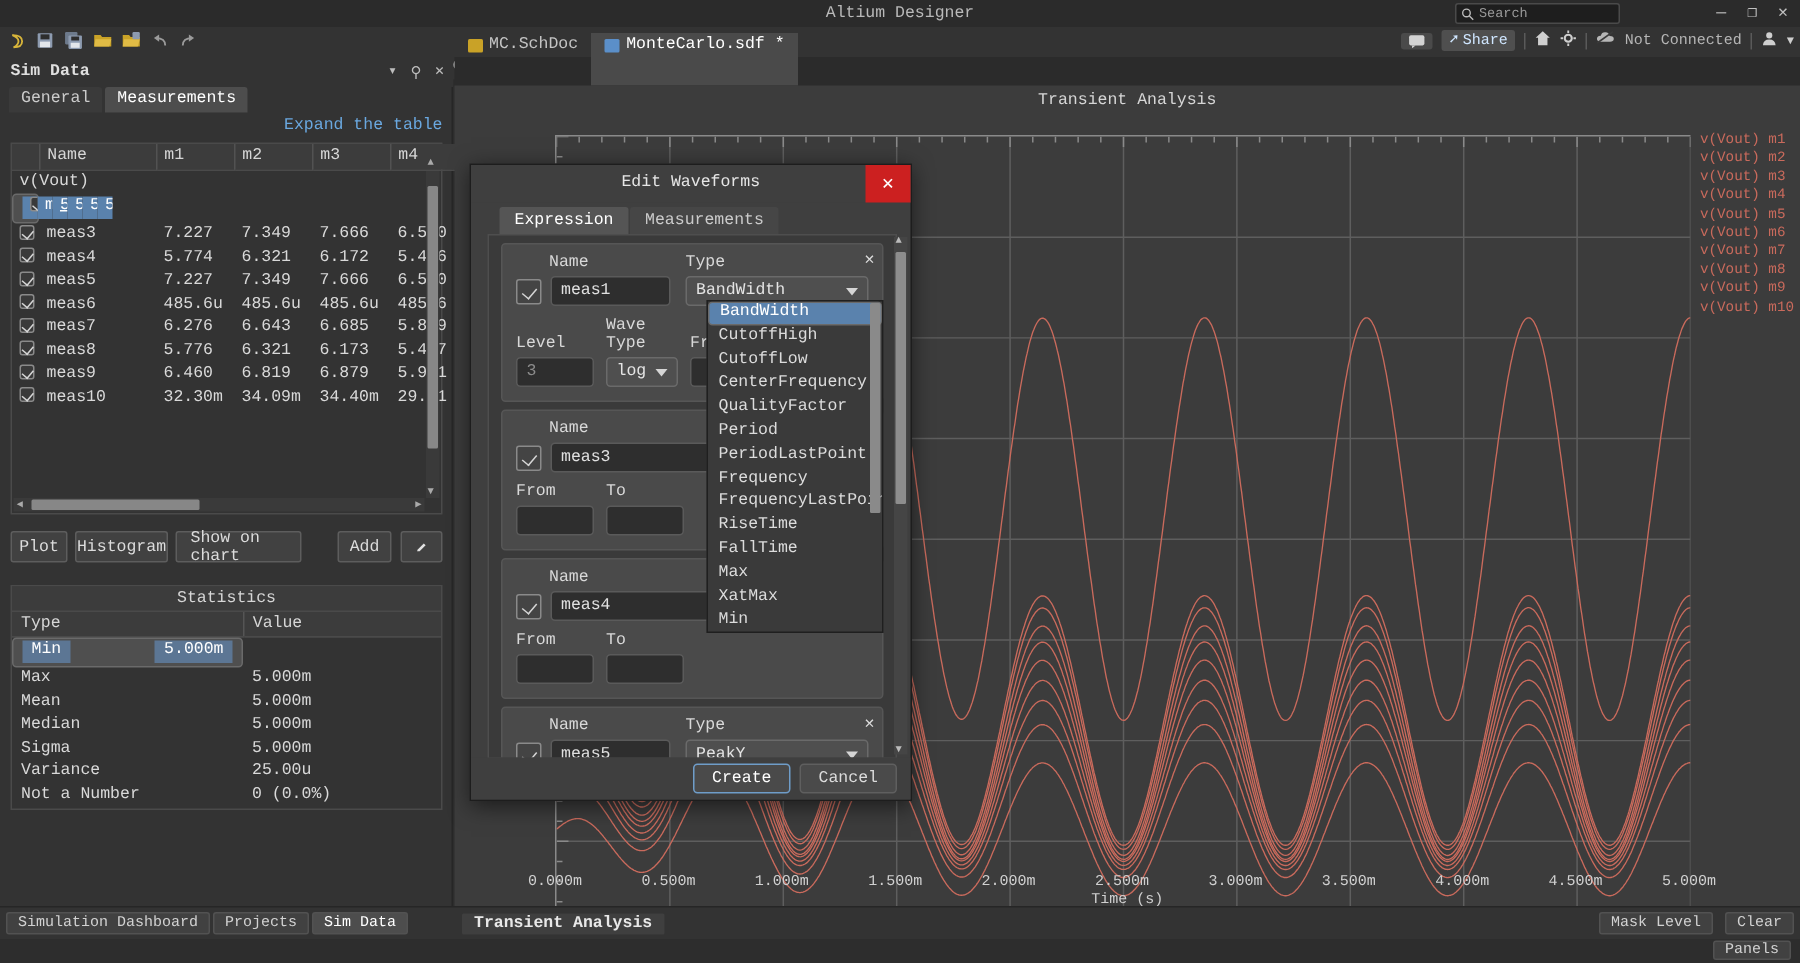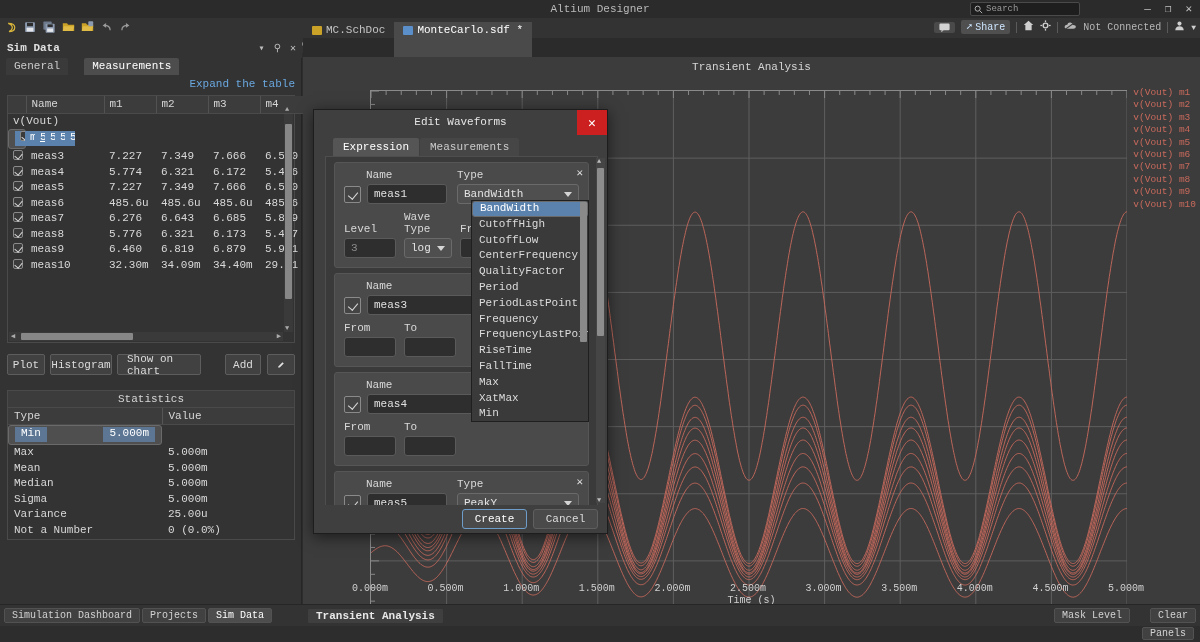--- a/index.html
+++ b/index.html
@@ -65,21 +65,21 @@
     background: #333333; border-right: 1px solid #262626;
   }
   .panelhdr {
     position: absolute; left: 0; top: 0; width: 302px; height: 20px;
     background: #333333; display: flex; align-items: center;
   }
   .panelhdr .ttl { font-weight: bold; font-size: 11px; color: #e0e0e0; padding-left: 7px; }
   .panelhdr .ctrls { position: absolute; right: 6px; display: flex; gap: 9px; align-items: center; }
   .panelhdr .ctrls span { font-size: 10px; color: #bdbdbd; cursor: default; }
 
-  .ptabs { position: absolute; left: 6px; top: 20px; height: 17px; display: flex; gap: 16px; align-items: flex-end; }
+  .ptabs { position: absolute; left: 6px; top: 20px; height: 17px; display: flex; gap: 2px; align-items: flex-end; }
   .ptab {
     padding: 2px 8px 3px; font-size: 11px; color: #cbcbcb; background: #3a3a3a;
     border-radius: 2px 2px 0 0; cursor: default;
   }
   .ptab.active { background: #4d4d4d; color: #ffffff; }
 
   .expandrow { position: absolute; right: 6px; top: 40px; }
   .expandlink { font-size: 11px; color: #6aa8e0; cursor: pointer; }
 
   
@@ -139,21 +139,21 @@
   .statusbar {
     position: absolute; left: 0; top: 604px; width: 1200px; height: 22px;
     background: #333333; border-top: 1px solid #262626;
   }
   .sbtabs { position: absolute; left: 4px; top: 3px; display: flex; gap: 2px; }
   .sbtab { background: #414141; border: 1px solid #525252; border-radius: 2px; font-size: 10px;
            color: #d2d2d2; padding: 1px 7px; cursor: default; }
   .sbtab.active { background: #4d4d4d; color: #fff; }
   .taname { position: absolute; left: 308px; top: 4px; font-size: 11px; font-weight: bold; color: #e8e8e8;
             background: #3f3f3f; padding: 1px 8px; border-radius: 1px; }
-  .rightsb { position: absolute; right: 4px; top: 3px; display: flex; gap: 20px; }
+  .rightsb { position: absolute; right: 4px; top: 3px; display: flex; gap: 8px; }
   .bottombar { position: absolute; left: 0; top: 626px; width: 1200px; height: 16px; background: #2d2d2d; }
   .panelsbtn { position: absolute; right: 6px; top: 1px; font-size: 10px; color: #d2d2d2;
                background: #414141; border: 1px solid #525252; border-radius: 2px; padding: 0px 7px; }
 
   
   .doctabs { position: absolute; left: 303px; top: 38px; width: 897px; height: 19px; background: #2b2b2b; display: flex; align-items: flex-end; }
   .doctab { display: flex; align-items: center; gap: 4px; font-size: 11px; color: #c4c4c4;
             padding: 2px 9px 21px; cursor: default; }
   .doctab.active { background: #4a4a4a; color: #ffffff; }
   .fileicon { width: 10px; height: 9px; background: #c9a227; border-radius: 1px; display: inline-block; }

